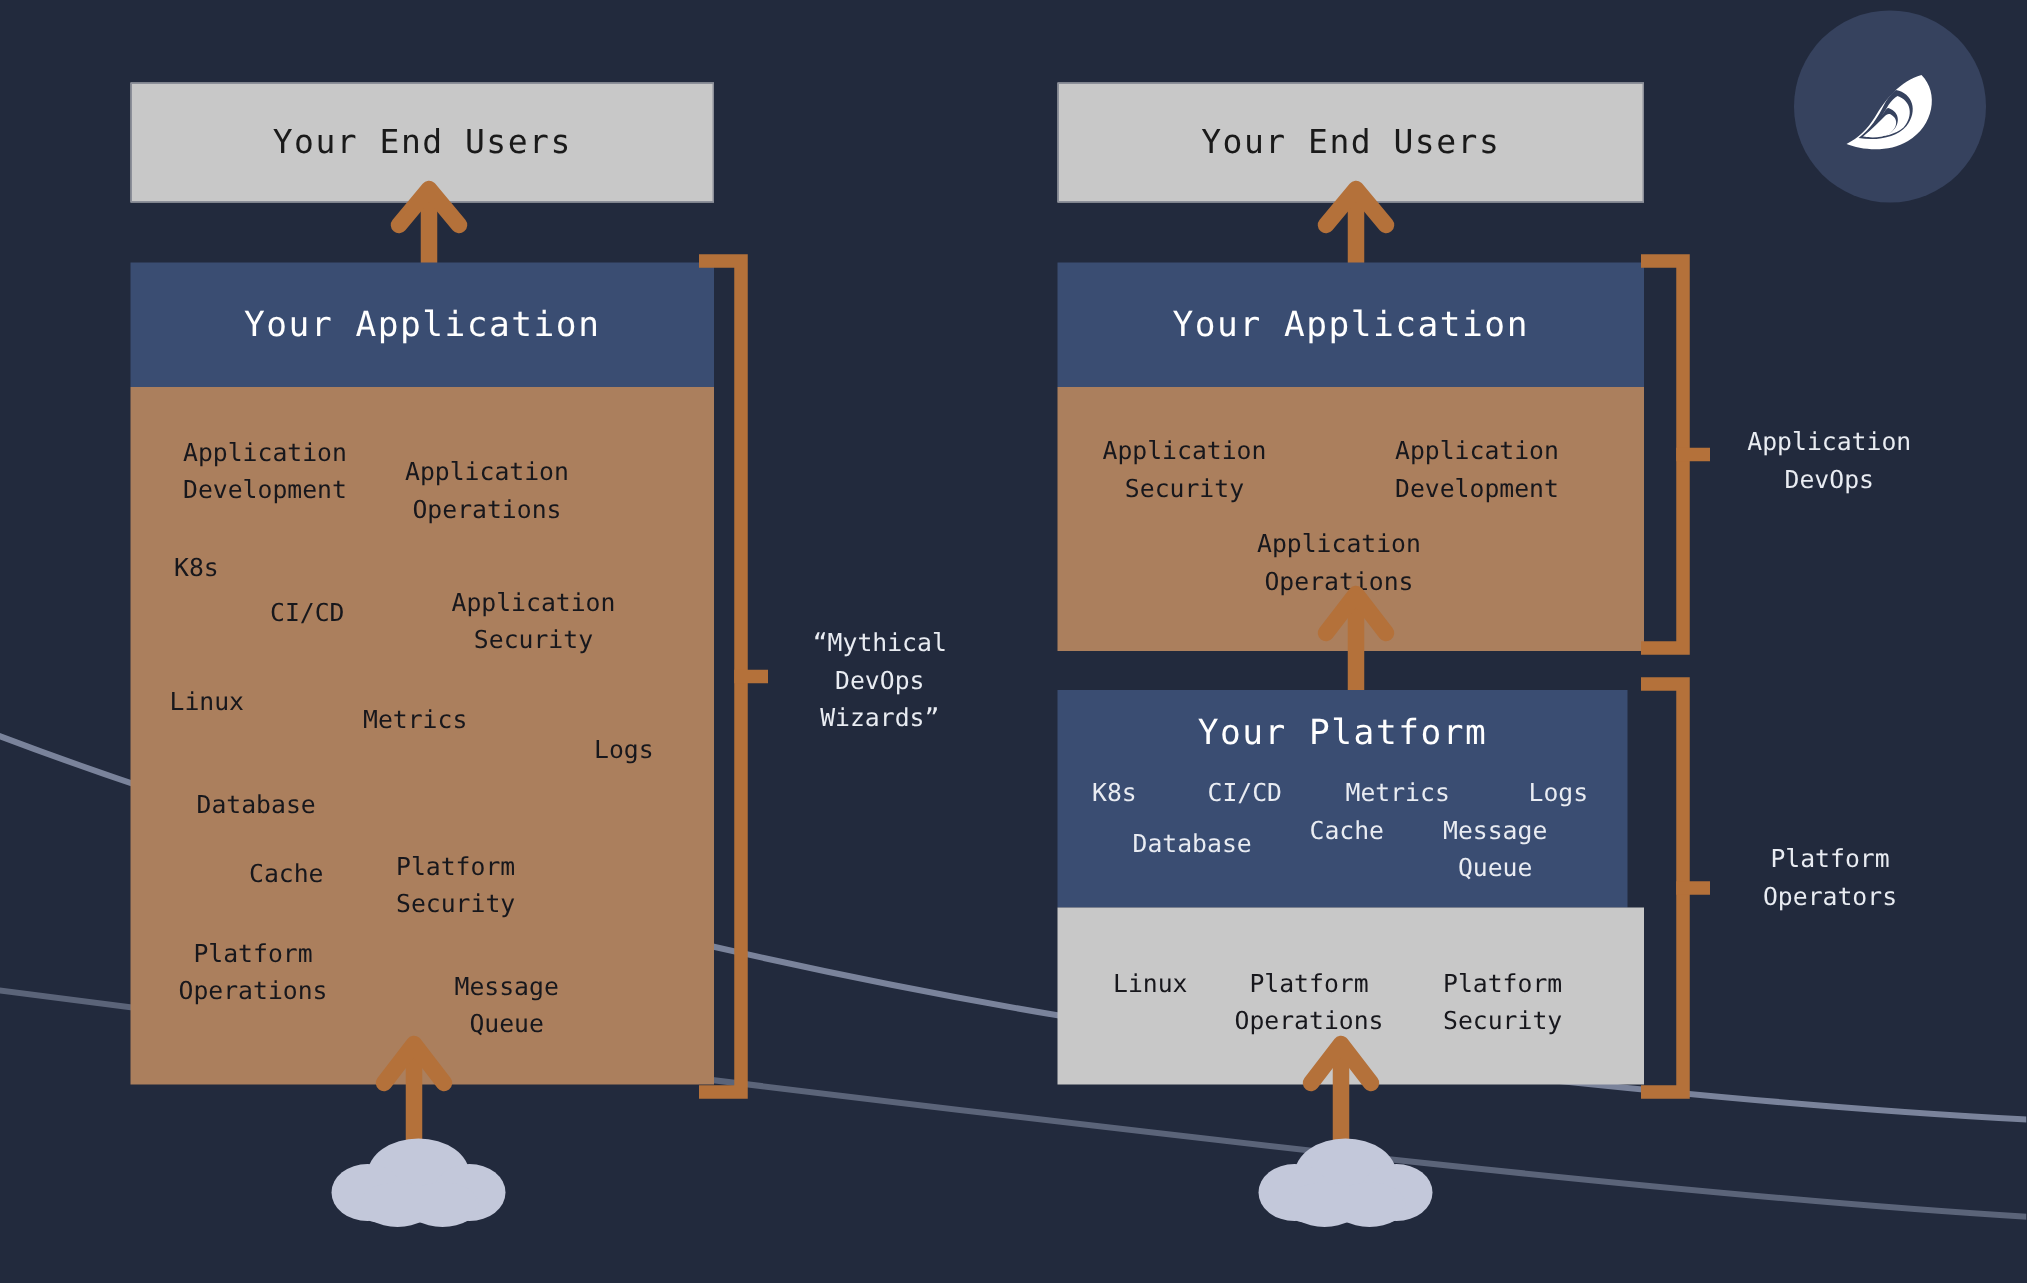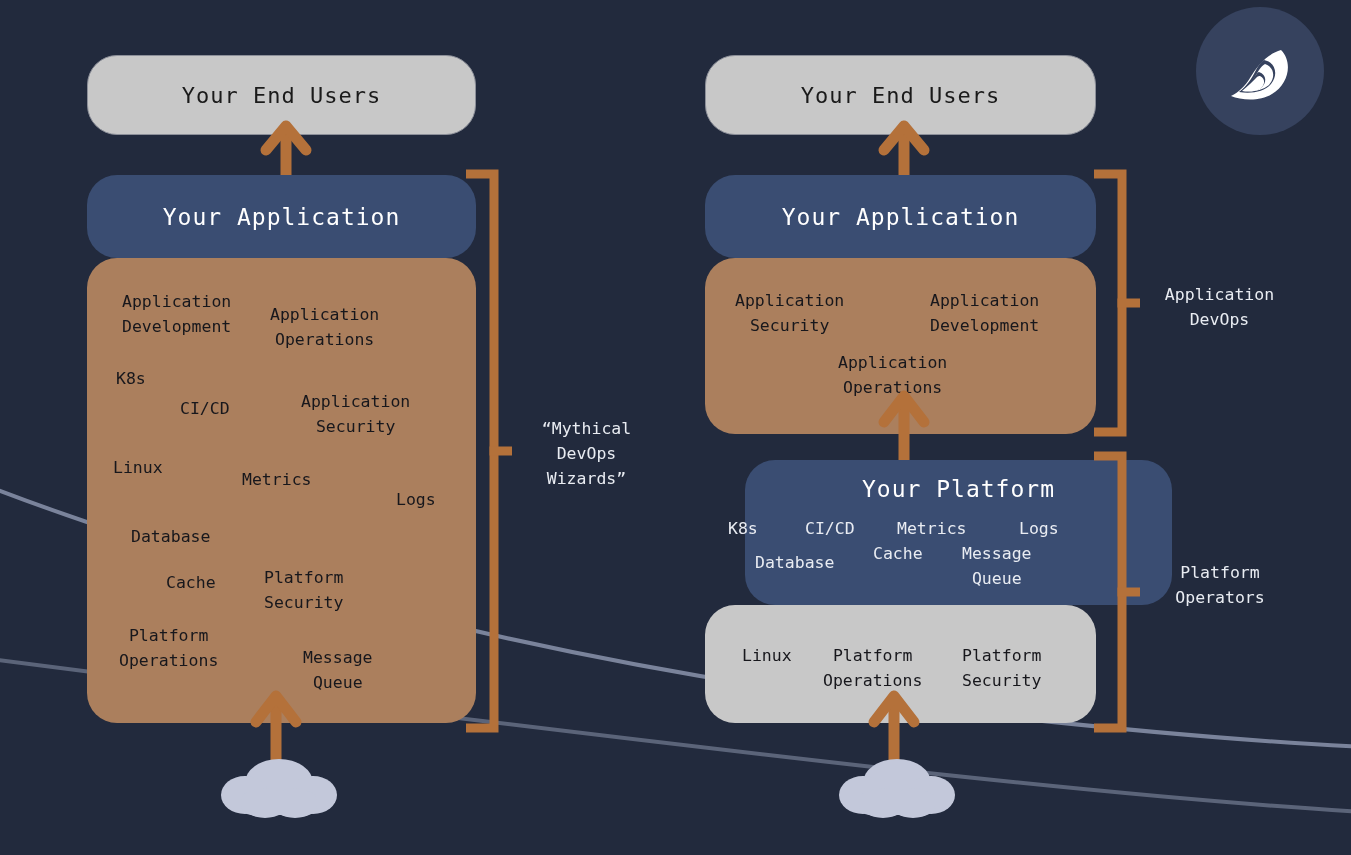--- a/index.html
+++ b/index.html
@@ -21,21 +21,20 @@
     left: 0; top: 0;
     width: 1351px; height: 855px;
     pointer-events: none;
   }
   .box {
     position: absolute;
     box-sizing: border-box;
     display: flex;
     flex-direction: column;
     align-items: center;
-    border-radius: 30px;
   }
   .box-grey {
     background: #c8c8c8;
     border: 1px solid #8c8f99;
   }
   .box-blue {
     background: #3a4d72;
   }
   .box-brown {
     background: #ab7f5d;
@@ -191,21 +190,21 @@
   <span class="tag tag-dark" style="left:930px; top:288px;">Application
 Development</span>
   <span class="tag tag-dark" style="left:838px; top:350px;">Application
 Operations</span>
 
   <svg class="arrow-svg" style="left:876px; top:388px;" width="56" height="74" viewBox="0 0 56 74">
     <line x1="28" y1="72" x2="28" y2="10" stroke="#b4713a" stroke-width="11" stroke-linecap="round"></line>
     <polyline points="8,34 28,8 48,34" fill="none" stroke="#b4713a" stroke-width="11" stroke-linecap="round" stroke-linejoin="round"></polyline>
   </svg>
 
-  <div class="box box-blue" style="left:705px; top:460px; width:427px; height:145px;margin-left:40px;">
+  <div class="box box-blue" style="left:705px; top:460px; width:380px; height:145px;">
     <span class="hdr-light" style="margin-top:16px;">Your Platform</span>
   </div>
 
   <span class="tag tag-light" style="left:728px; top:516px;">K8s</span>
   <span class="tag tag-light" style="left:805px; top:516px;">CI/CD</span>
   <span class="tag tag-light" style="left:897px; top:516px;">Metrics</span>
   <span class="tag tag-light" style="left:1019px; top:516px;">Logs</span>
   <span class="tag tag-light" style="left:755px; top:550px;">Database</span>
   <span class="tag tag-light" style="left:873px; top:541px;">Cache</span>
   <span class="tag tag-light" style="left:962px; top:541px;">Message

